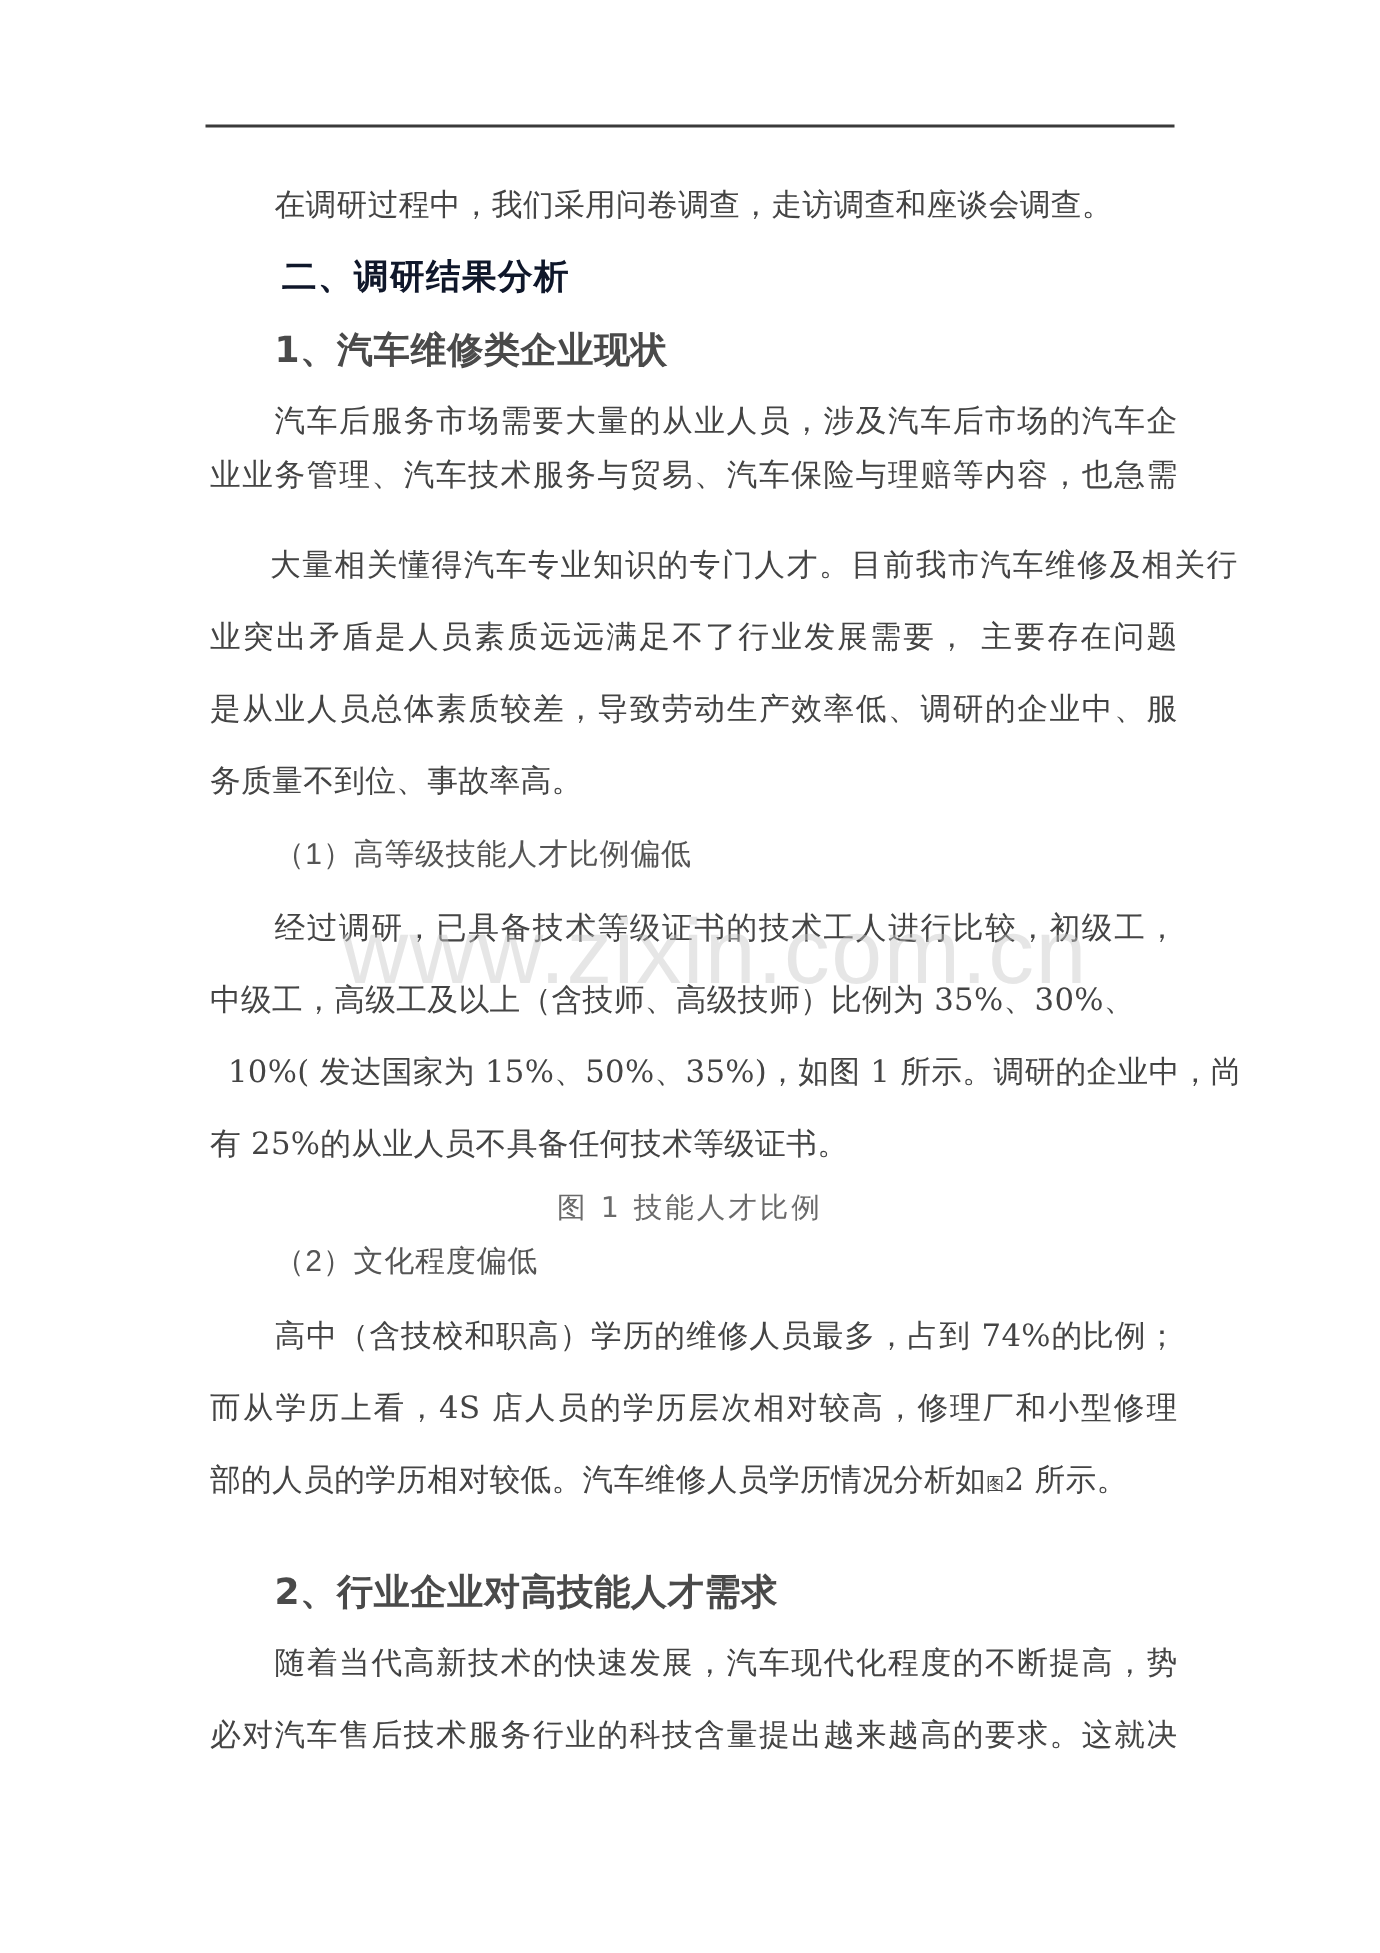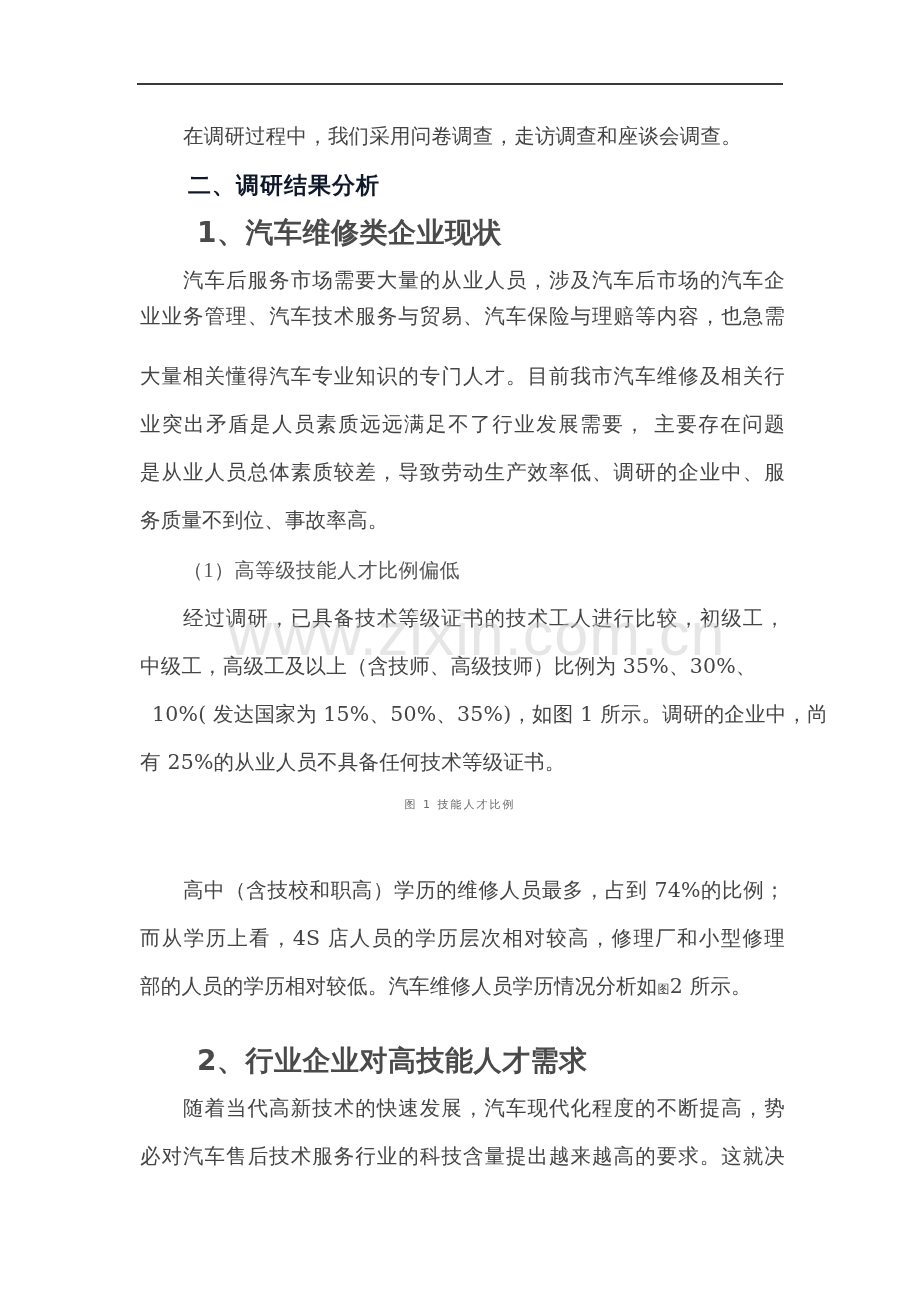--- a/index.html
+++ b/index.html
@@ -49,43 +49,43 @@
       left: 188px;
       font-size: 23px;
       line-height: 30px;
       font-weight: bold;
       font-family: "DejaVu Sans", "Liberation Sans", sans-serif;
       color: #0f172a;
       letter-spacing: 1px;
     }
     .h-sub {
       position: absolute;
-      left: 197px;
-      font-size: 28px;
+      left: 183px;
+      font-size: 24px;
       line-height: 28px;
       font-weight: bold;
       font-family: "DejaVu Sans", "Liberation Sans", sans-serif;
       color: #4a4a4a;
       letter-spacing: 0.5px;
     }
     .h-item {
       position: absolute;
       left: 183px;
       font-size: 20px;
       line-height: 28px;
       color: #555555;
-      font-family: Liberation Serif, serif;
+      font-family: Liberation Sans, sans-serif;
       letter-spacing: 0.5px;
     }
     .caption {
       position: absolute;
       left: 0;
       width: 920px;
       text-align: center;
-      font-size: 11px;
+      font-size: 19px;
       line-height: 22px;
       letter-spacing: 2px;
       color: #6a6a6a;
       font-family: "DejaVu Sans", "Liberation Sans", sans-serif;
     }
     .tiny {
       font-size: 12px;
     }
     .watermark {
       position: absolute;
@@ -112,37 +112,38 @@
 
   <div class="line indent" style="top:122px;">在调研过程中，我们采用问卷调查，走访调查和座谈会调查。</div>
 
   <div class="h-section" style="top:170px;">二、调研结果分析</div>
 
   <div class="h-sub" style="top:219px;">1、汽车维修类企业现状</div>
 
   <div>
     <div class="line indent justify" style="top:266px; width:602px;">汽车后服务市场需要大量的从业人员，涉及汽车后市场的汽车企</div>
     <div class="line justify" style="top:302px;">业业务管理、汽车技术服务与贸易、汽车保险与理赔等内容，也急需</div>
-    <div class="line justify" style="top:362px;">大量相关懂得汽车专业知识的专门人才。目前我市汽车维修及相关行</div>
+    <div class="line justify" style="top:362px;margin-left:40px;">大量相关懂得汽车专业知识的专门人才。目前我市汽车维修及相关行</div>
     <div class="line justify" style="top:410px;">业突出矛盾是人员素质远远满足不了行业发展需要， 主要存在问题</div>
     <div class="line justify" style="top:458px;">是从业人员总体素质较差，导致劳动生产效率低、调研的企业中、服</div>
     <div class="line" style="top:506px;">务质量不到位、事故率高。</div>
   </div>
 
   <div class="h-item" style="top:556px;">（1）高等级技能人才比例偏低</div>
 
   <div>
     <div class="line indent justify" style="top:604px; width:602px;">经过调研，已具备技术等级证书的技术工人进行比较，初级工，</div>
     <div class="line" style="top:652px;">中级工，高级工及以上（含技师、高级技师）比例为 35%、30%、</div>
     <div class="line justify" style="top:700px;margin-left:12px;">10%( 发达国家为 15%、50%、35%)，如图 1 所示。调研的企业中，尚</div>
     <div class="line" style="top:748px;">有 25%的从业人员不具备任何技术等级证书。</div>
   </div>
 
   <div class="caption" style="top:794px;">图 1 技能人才比例</div>
 
+  <div class="h-item" style="top:827px;">（2）文化程度偏低</div>
 
   <div>
     <div class="line indent justify" style="top:876px; width:602px;">高中（含技校和职高）学历的维修人员最多，占到 74%的比例；</div>
     <div class="line justify" style="top:924px;">而从学历上看，4S 店人员的学历层次相对较高，修理厂和小型修理</div>
     <div class="line" style="top:972px;">
       <span>部的人员的学历相对较低。汽车维修人员学历情况分析如</span><span class="tiny">图</span><span>2 所示。</span>
     </div>
   </div>
 
 

